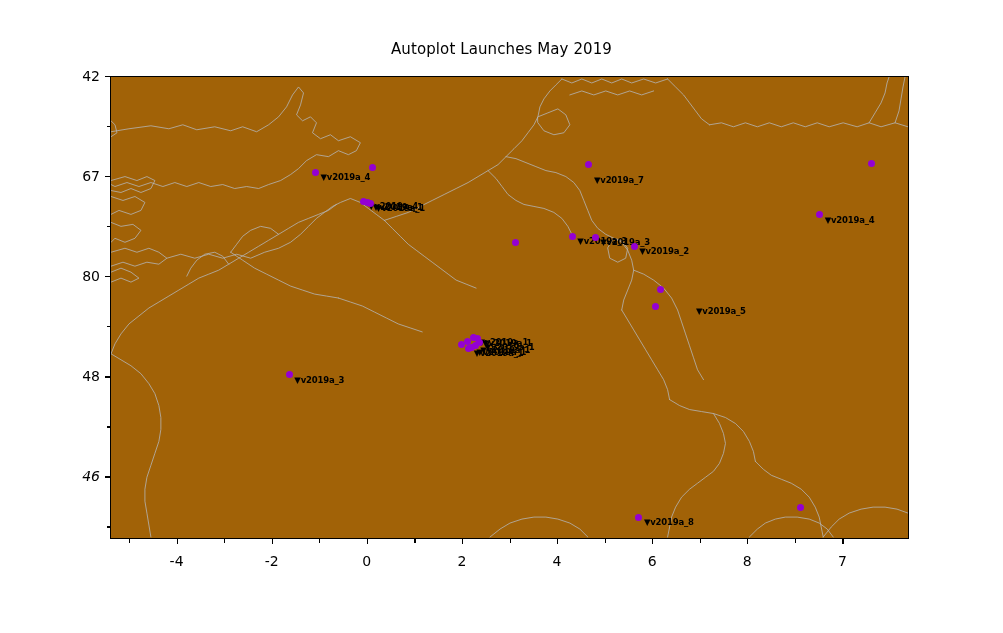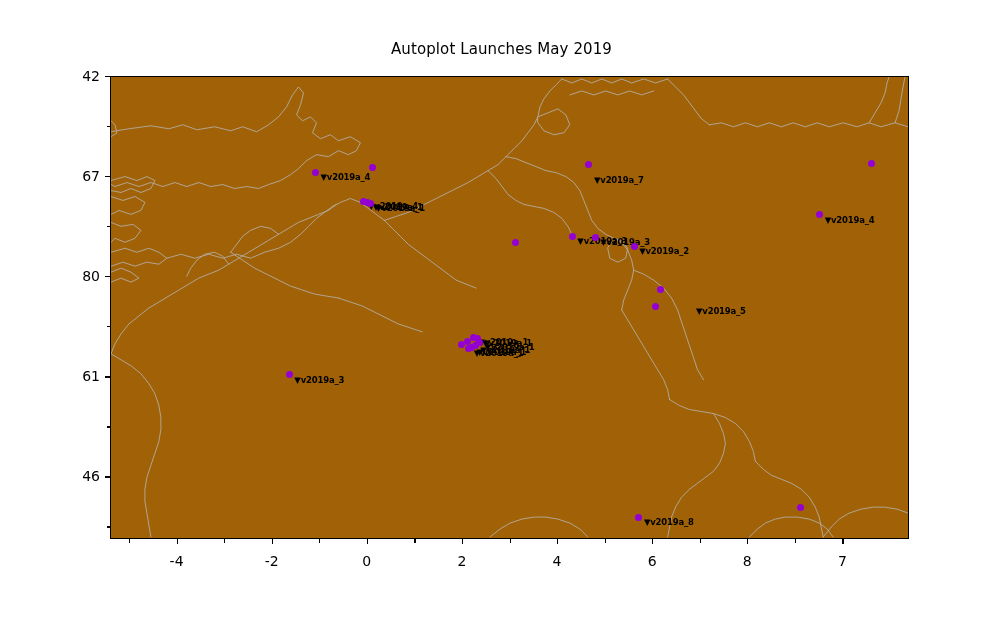--- a/index.html
+++ b/index.html
@@ -236,23 +236,23 @@
       <div class="ticklabel-x" style="left: 842.417px; top: 553px;">7</div>
       <div class="tick-x minor" style="left: 129.024px; top: 539px;"></div>
       <div class="tick-x minor" style="left: 224.143px; top: 539px;"></div>
       <div class="tick-x minor" style="left: 319.262px; top: 539px;"></div>
       <div class="tick-x minor" style="left: 414.381px; top: 539px;"></div>
       <div class="tick-x minor" style="left: 509.5px; top: 539px;"></div>
       <div class="tick-x minor" style="left: 604.619px; top: 539px;"></div>
       <div class="tick-x minor" style="left: 699.738px; top: 539px;"></div>
       <div class="tick-x minor" style="left: 794.857px; top: 539px;"></div>
       <div class="tick-y" style="left: 105px; top: 476.432px;"></div>
-      <div class="ticklabel-y" style="left: 62px; top: 476.432px; width: 38px;">46</div>
+      <div class="ticklabel-y" style="left: 62px; top: 476.432px; width: 38px; font-style: italic;">46</div>
       <div class="tick-y" style="left: 105px; top: 376.324px;"></div>
-      <div class="ticklabel-y" style="left: 62px; top: 376.324px; width: 38px;">61</div>
+      <div class="ticklabel-y" style="left: 62px; top: 376.324px; width: 38px;">48</div>
       <div class="tick-y" style="left: 105px; top: 276.216px;"></div>
       <div class="ticklabel-y" style="left: 62px; top: 276.216px; width: 38px;">80</div>
       <div class="tick-y" style="left: 105px; top: 176.108px;"></div>
       <div class="ticklabel-y" style="left: 62px; top: 176.108px; width: 38px;">67</div>
       <div class="tick-y" style="left: 105px; top: 76px;"></div>
       <div class="ticklabel-y" style="left: 62px; top: 76px; width: 38px;">42</div>
       <div class="tick-y minor" style="left: 106.5px; top: 526.486px;"></div>
       <div class="tick-y minor" style="left: 106.5px; top: 426.378px;"></div>
       <div class="tick-y minor" style="left: 106.5px; top: 326.27px;"></div>
       <div class="tick-y minor" style="left: 106.5px; top: 226.162px;"></div>

